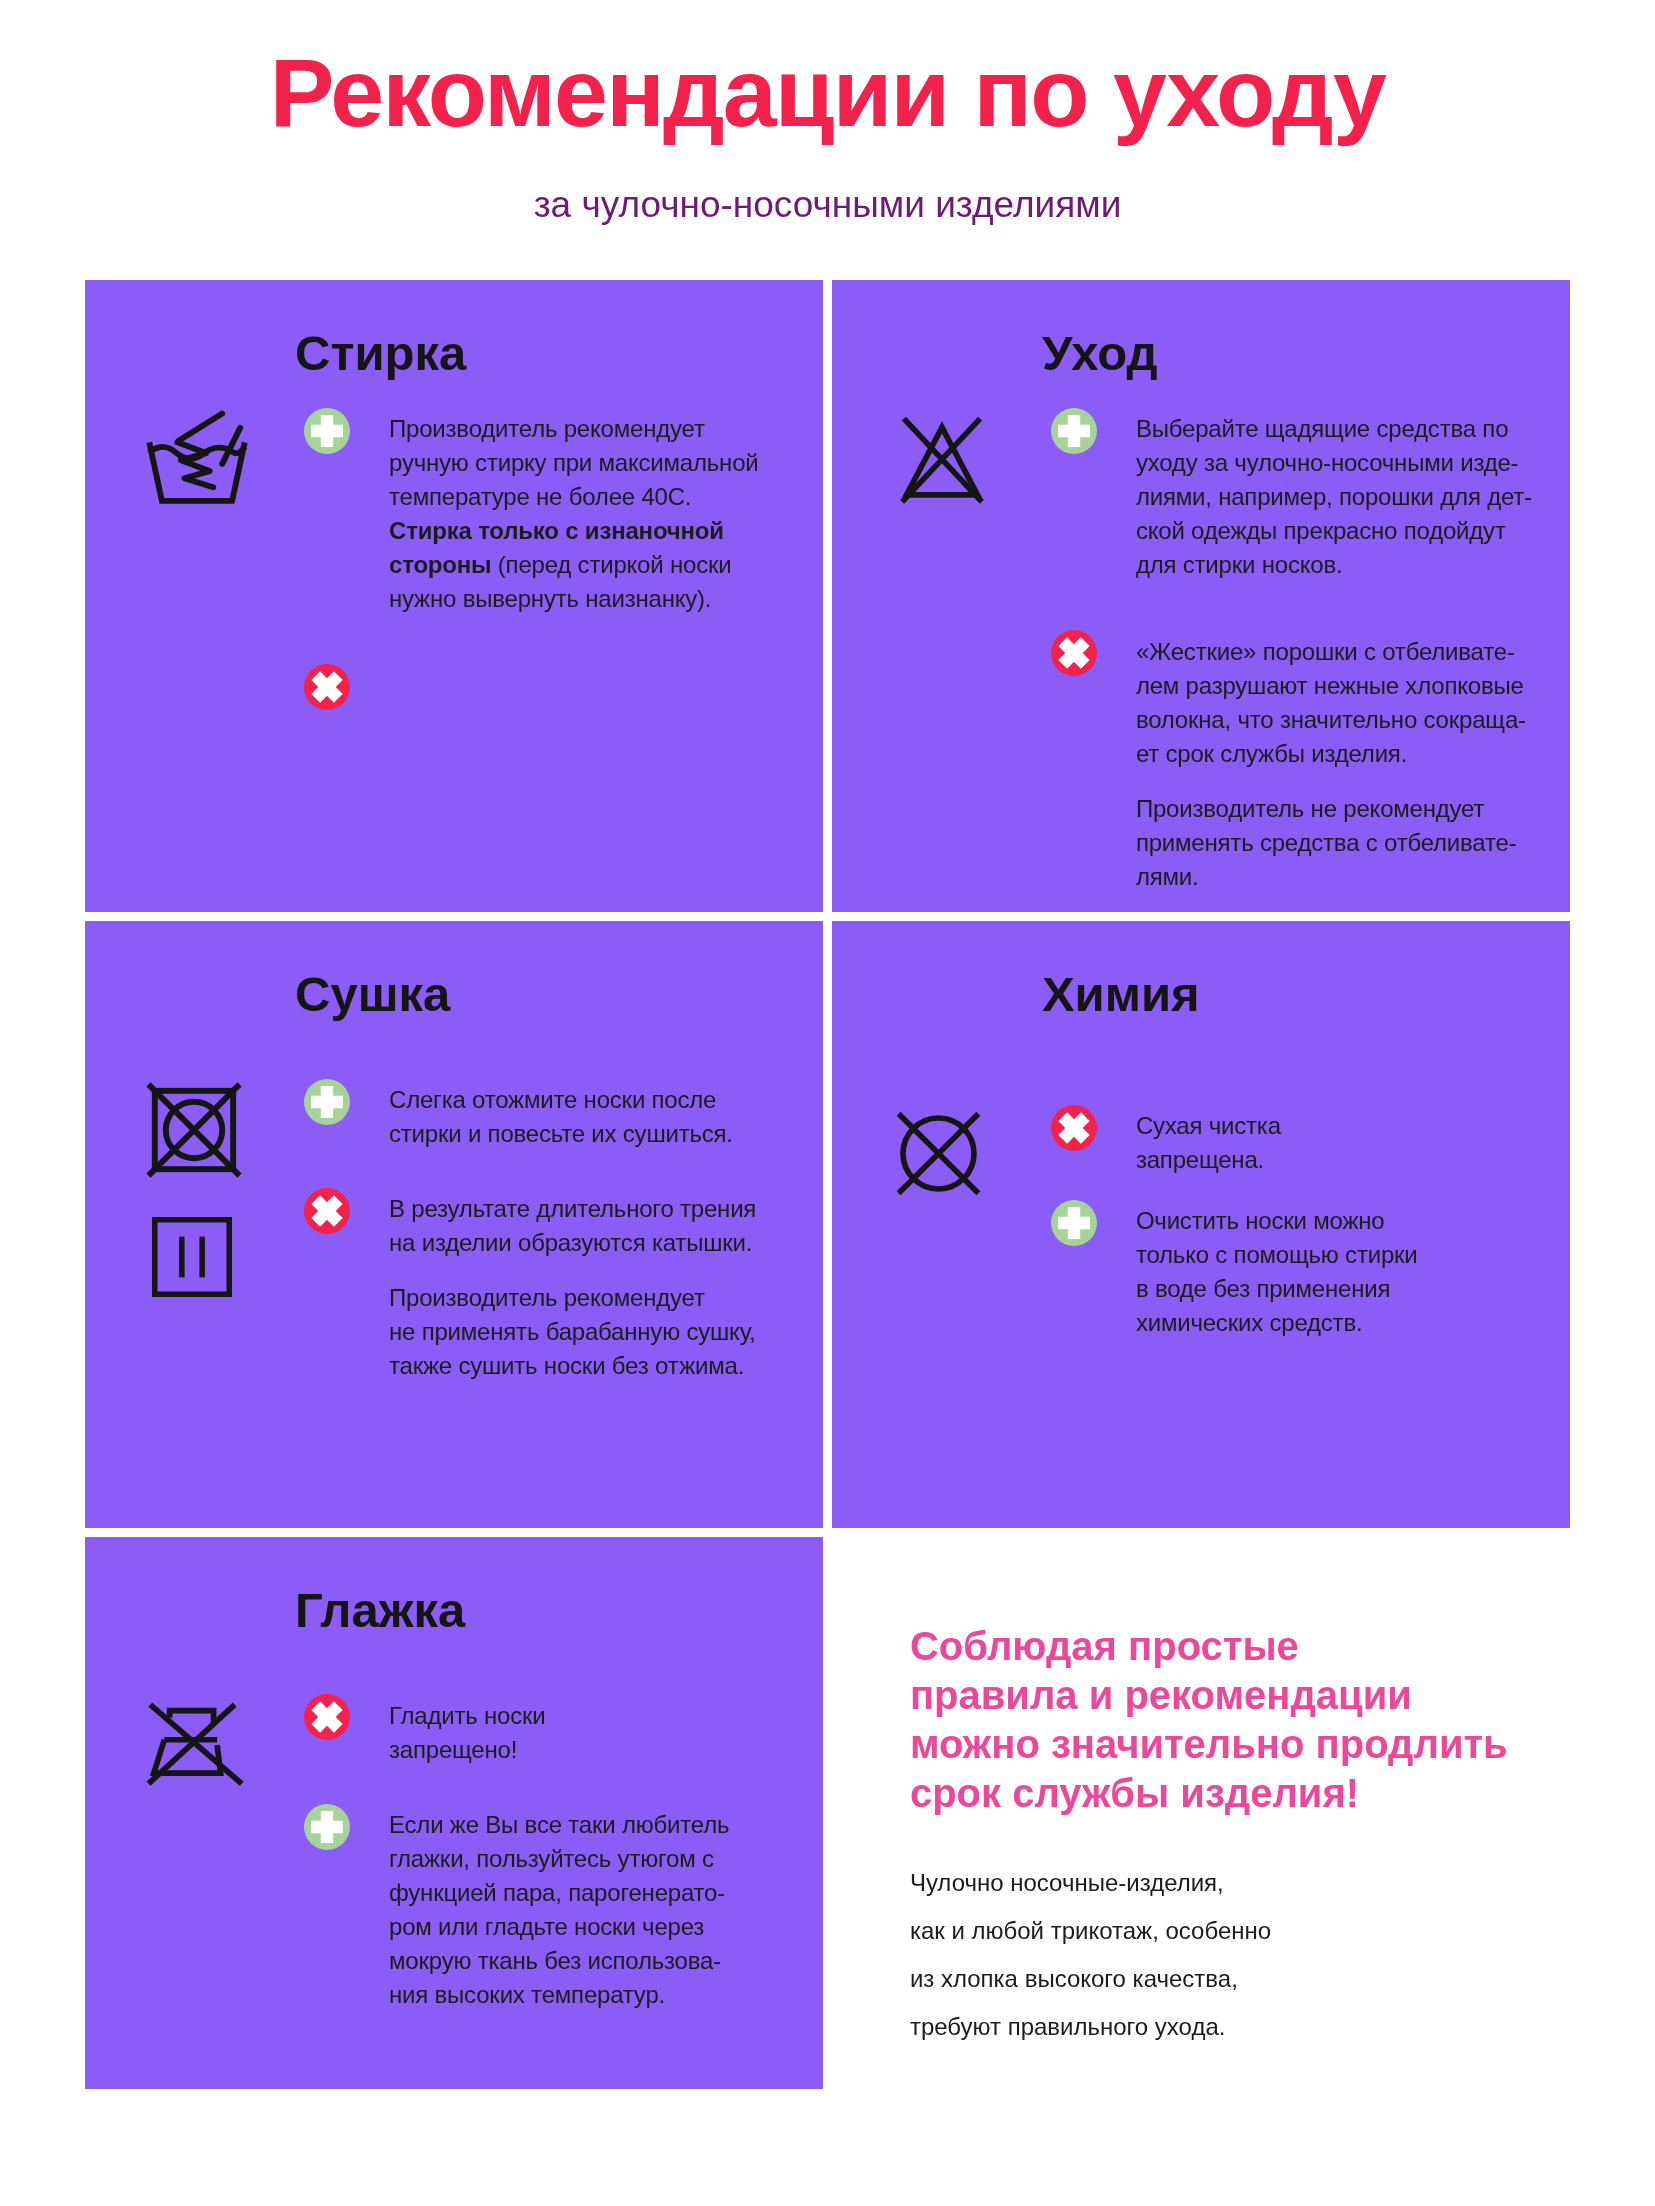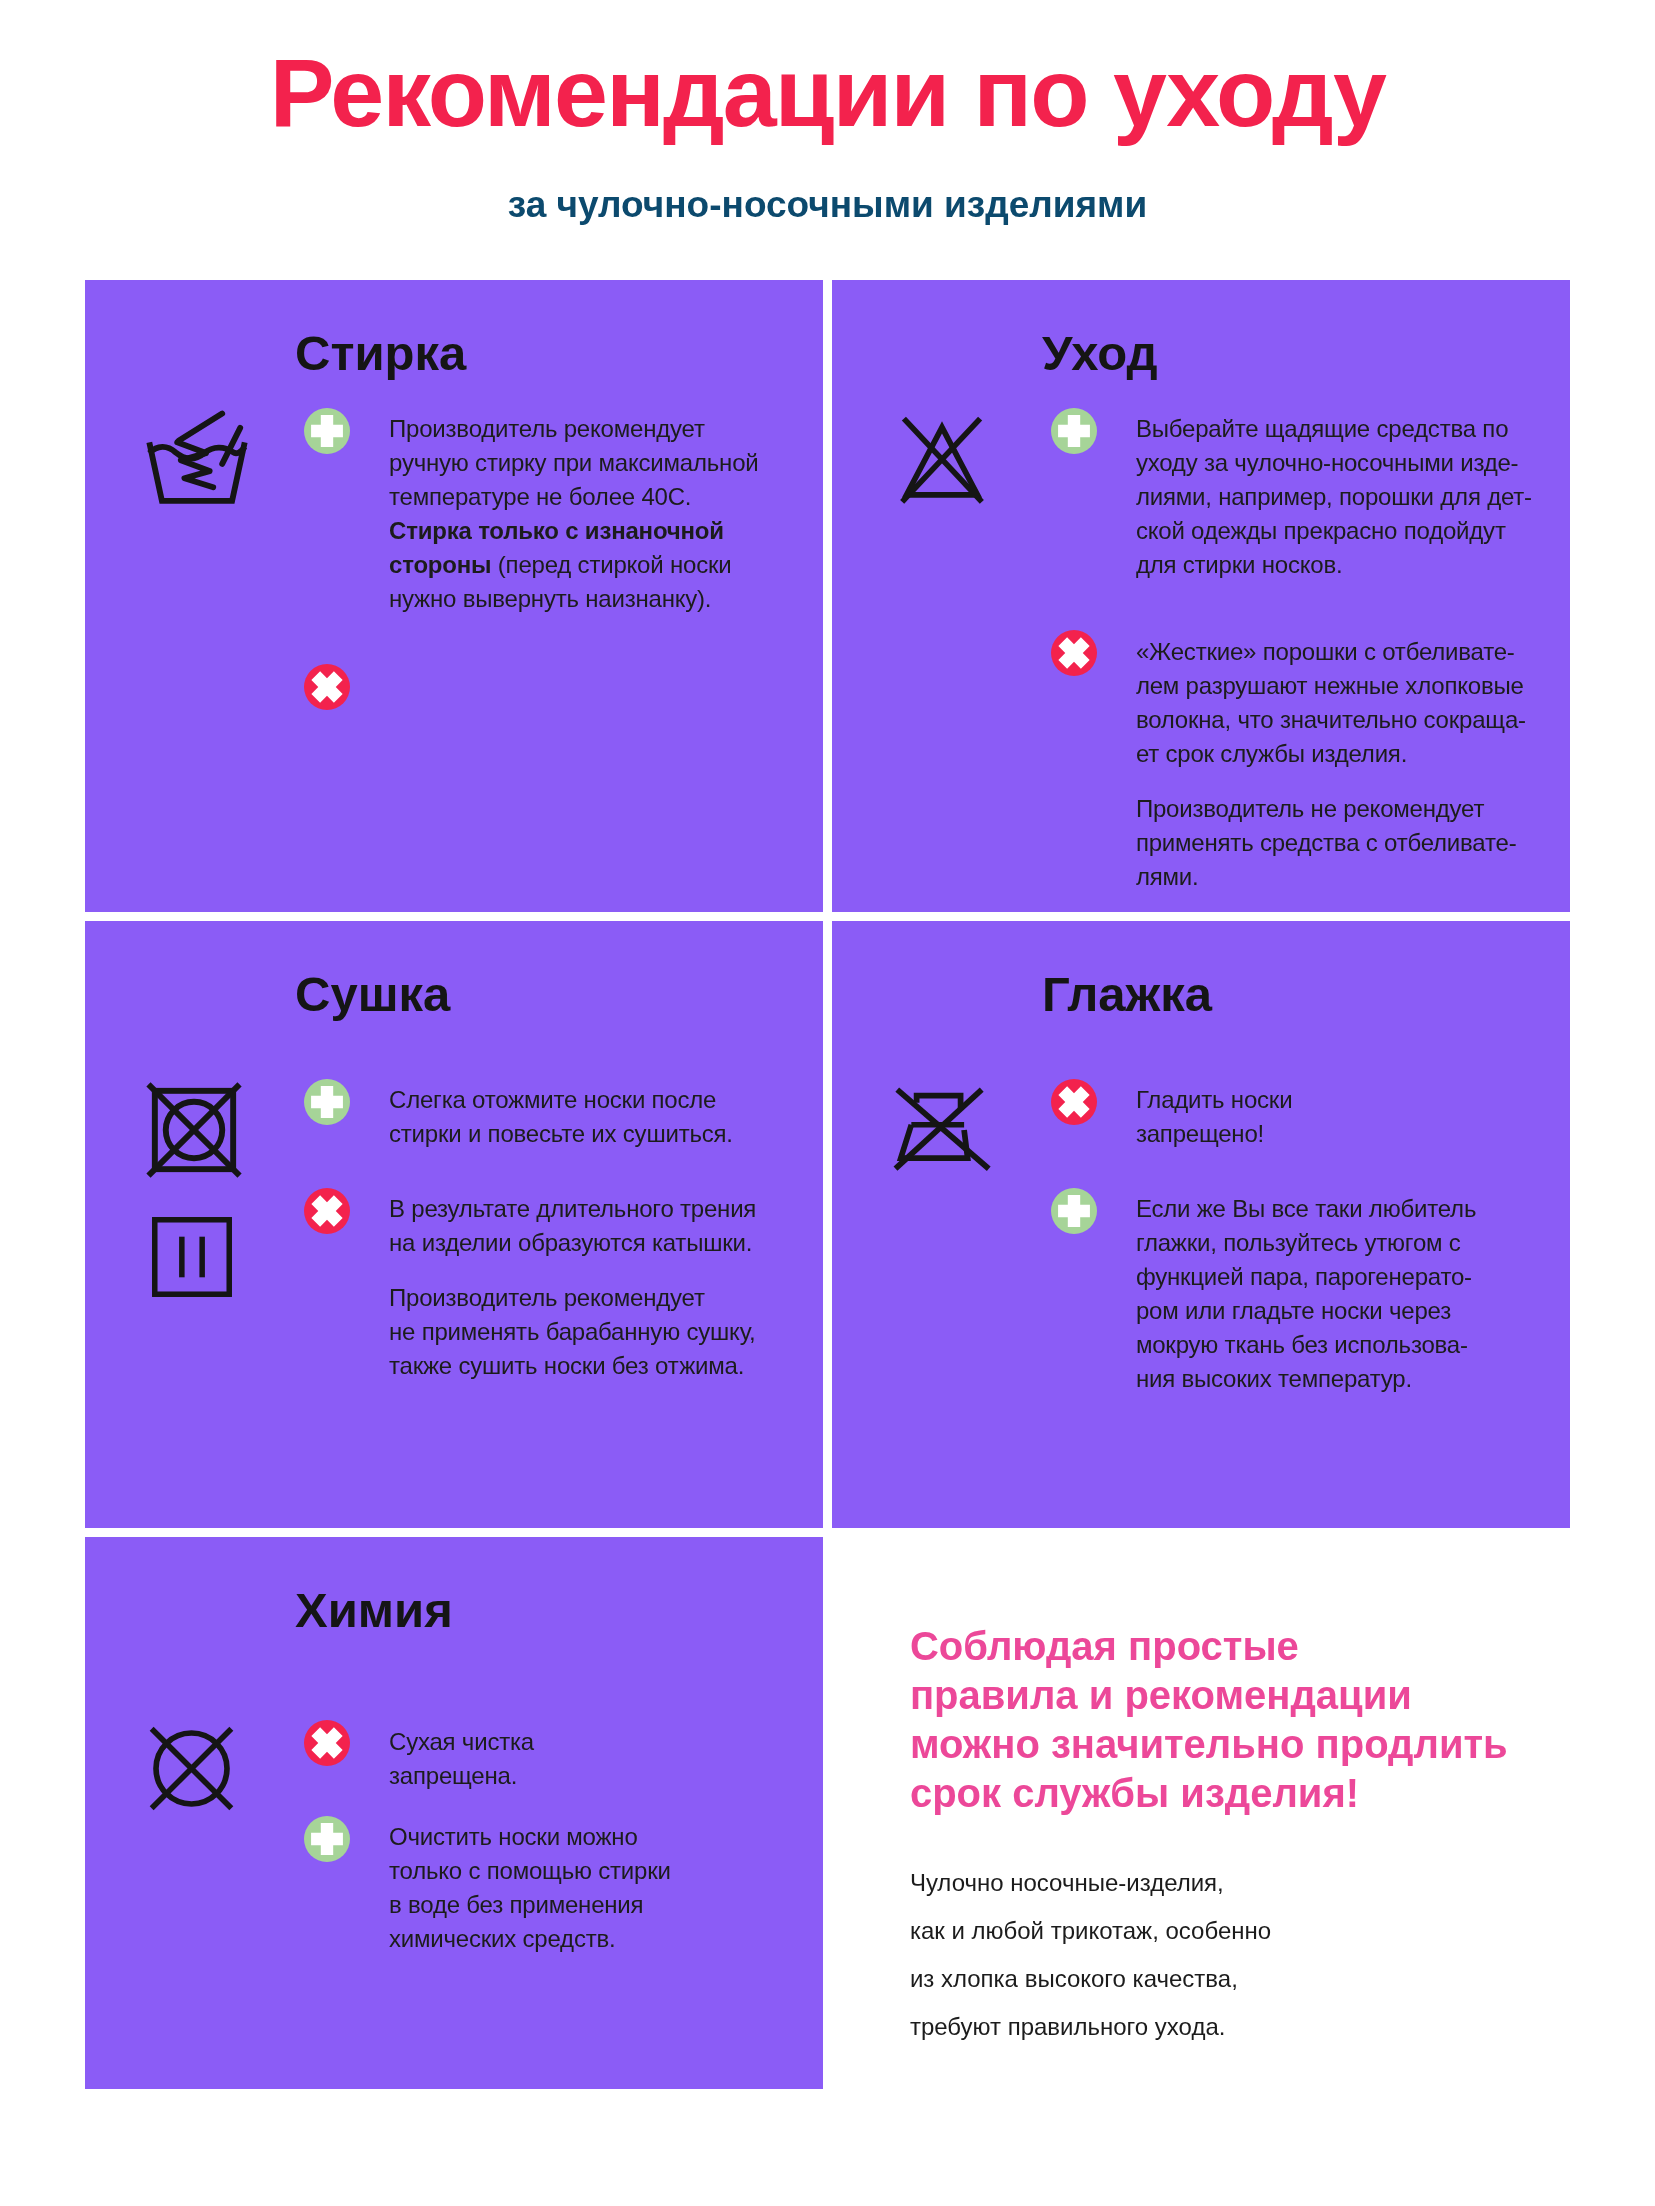--- a/index.html
+++ b/index.html
@@ -1,20 +1,20 @@
 <!DOCTYPE html>
 <html lang="ru" style="font-size:14px"><head>
 <meta charset="utf-8">
 <style>
   html,body{margin:0;padding:0;background:#ffffff;}
   body{width:1655px;height:2206px;position:relative;font-family:"Liberation Sans",sans-serif;color:#1c1c1c;overflow:hidden;}
 
   .page-header{text-align:center;padding-top:39px;}
   .title{margin:0;font-size:97px;line-height:1.12;font-weight:700;letter-spacing:-1.8px;color:#F3224D;}
-  .subtitle{margin:35px 0 0;font-size:37px;line-height:1.2;font-weight:700;color:#0c4a6e;}
+  .subtitle{margin:35px 0 0;font-size:37px;line-height:1.2;font-weight:400;color:#701a75;}
 
   .grid{margin:53px 85px 0;display:grid;grid-template-columns:1fr 1fr;grid-template-rows:632px 607px 552px;gap:8.8px;}
   .panel{background:#8b5cf6;box-sizing:border-box;padding:0 8.8px 0 58px;}
   .panel h2{margin:0 0 0 152px;padding-top:44px;font-size:49px;line-height:1.2;font-weight:700;color:#151515;}
 
   .content{display:flex;margin-top:25px;}
   .row2 .content{margin-top:55px;}
   .panel-chemistry .content{margin-top:81px;}
 
   .icons{width:161px;flex:none;display:flex;flex-direction:column;align-items:flex-start;}
@@ -192,20 +192,61 @@
 на изделии образуются катышки.</p>
             <p>Производитель рекомендует
 не применять барабанную сушку,
 также сушить носки без отжима.</p>
           </div>
         </div>
       </div>
     </div>
   </section>
 
+  <section class="panel panel-chemistry">
+    <h2>Химия</h2>
+    <div class="content">
+      <div class="icons">
+        <svg class="icon-circle" viewBox="0 0 112 112">
+          <circle class="sym" cx="56" cy="56" r="41"></circle>
+          <path class="sym" d="M10 10 L102 102"></path>
+          <path class="sym" d="M102 10 L10 102"></path>
+        </svg>
+      </div>
+      <div class="blocks">
+        <div class="block mb-xs">
+          <span class="marker">
+            <svg viewBox="0 0 52 52">
+                <circle cx="26" cy="26" r="26" fill="#F3224D"></circle>
+                <use href="#plus-glyph" transform="rotate(45 26 26)"></use>
+              </svg>
+          </span>
+          <div class="texts">
+            <p>Сухая чистка
+запрещена.</p>
+          </div>
+        </div>
+        <div class="block">
+          <span class="marker">
+            <svg viewBox="0 0 52 52">
+                <circle cx="26" cy="26" r="26" fill="#A6D498"></circle>
+                <use href="#plus-glyph"></use>
+              </svg>
+          </span>
+          <div class="texts">
+            <p>Очистить носки можно
+только с помощью стирки
+в воде без применения
+химических средств.</p>
+          </div>
+        </div>
+      </div>
+    </div>
+  </section>
+
   <section class="panel row2">
     <h2>Глажка</h2>
     <div class="content">
       <div class="icons">
         <svg class="icon-iron" viewBox="0 0 120 108">
           <path class="sym" d="M30 27 V19 H80 V33"></path>
           <path class="sym" d="M24 52 H84"></path>
           <path class="sym" d="M24 52 L12 90 H88 L84 58"></path>
           <path class="sym" d="M8 12 L112 102"></path>
           <path class="sym" d="M104 12 L6 102"></path>
@@ -231,61 +272,20 @@
                 <use href="#plus-glyph"></use>
               </svg>
           </span>
           <div class="texts">
             <p>Если же Вы все таки любитель
 глажки, пользуйтесь утюгом с
 функцией пара, парогенерато-
 ром или гладьте носки через
 мокрую ткань без использова-
 ния высоких температур.</p>
-          </div>
-        </div>
-      </div>
-    </div>
-  </section>
-
-  <section class="panel panel-chemistry">
-    <h2>Химия</h2>
-    <div class="content">
-      <div class="icons">
-        <svg class="icon-circle" viewBox="0 0 112 112">
-          <circle class="sym" cx="56" cy="56" r="41"></circle>
-          <path class="sym" d="M10 10 L102 102"></path>
-          <path class="sym" d="M102 10 L10 102"></path>
-        </svg>
-      </div>
-      <div class="blocks">
-        <div class="block mb-xs">
-          <span class="marker">
-            <svg viewBox="0 0 52 52">
-                <circle cx="26" cy="26" r="26" fill="#F3224D"></circle>
-                <use href="#plus-glyph" transform="rotate(45 26 26)"></use>
-              </svg>
-          </span>
-          <div class="texts">
-            <p>Сухая чистка
-запрещена.</p>
-          </div>
-        </div>
-        <div class="block">
-          <span class="marker">
-            <svg viewBox="0 0 52 52">
-                <circle cx="26" cy="26" r="26" fill="#A6D498"></circle>
-                <use href="#plus-glyph"></use>
-              </svg>
-          </span>
-          <div class="texts">
-            <p>Очистить носки можно
-только с помощью стирки
-в воде без применения
-химических средств.</p>
           </div>
         </div>
       </div>
     </div>
   </section>
 
   <section class="conclusion">
     <p class="conclusion-heading">Соблюдая простые
 правила и рекомендации
 можно значительно продлить

